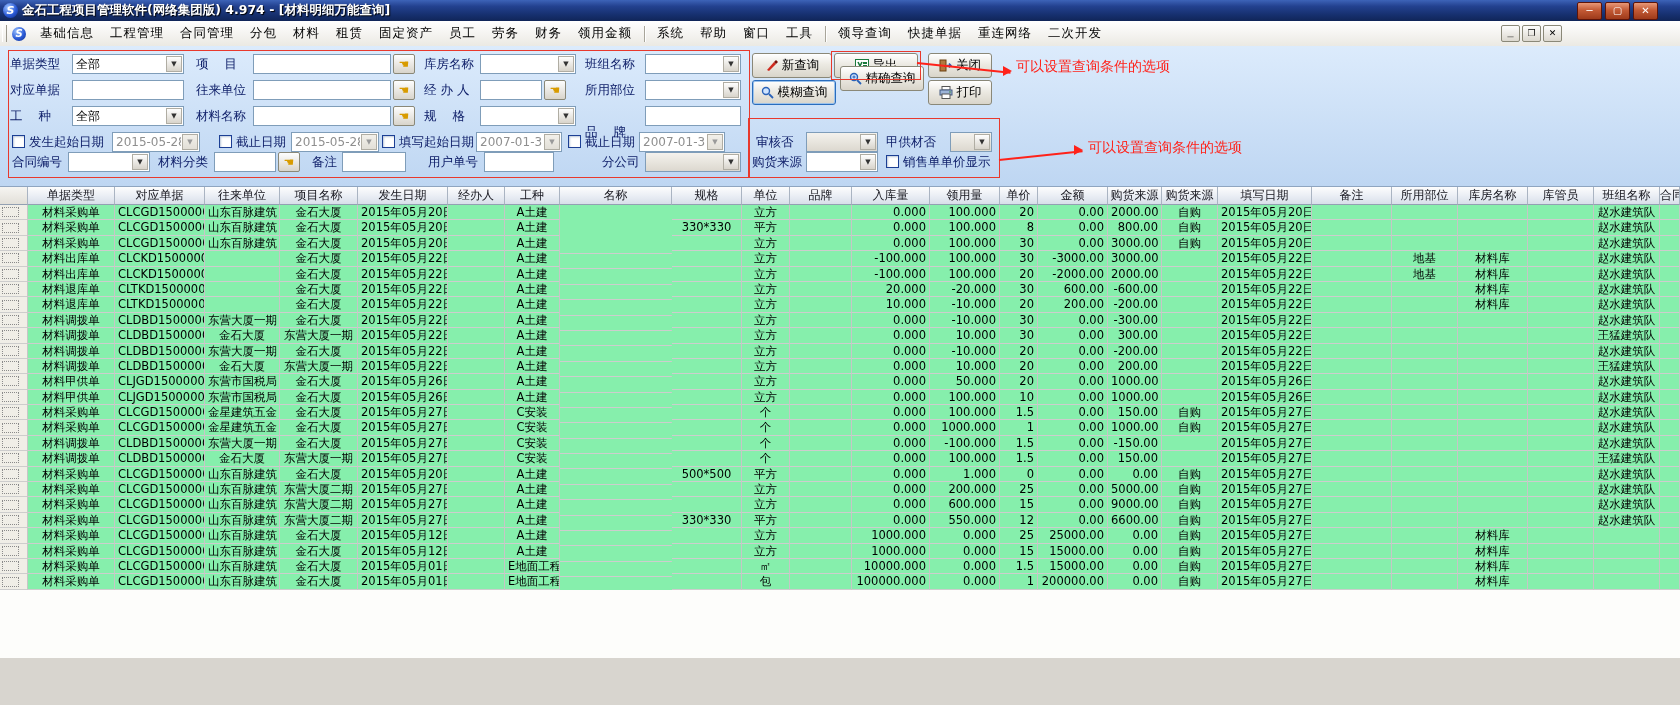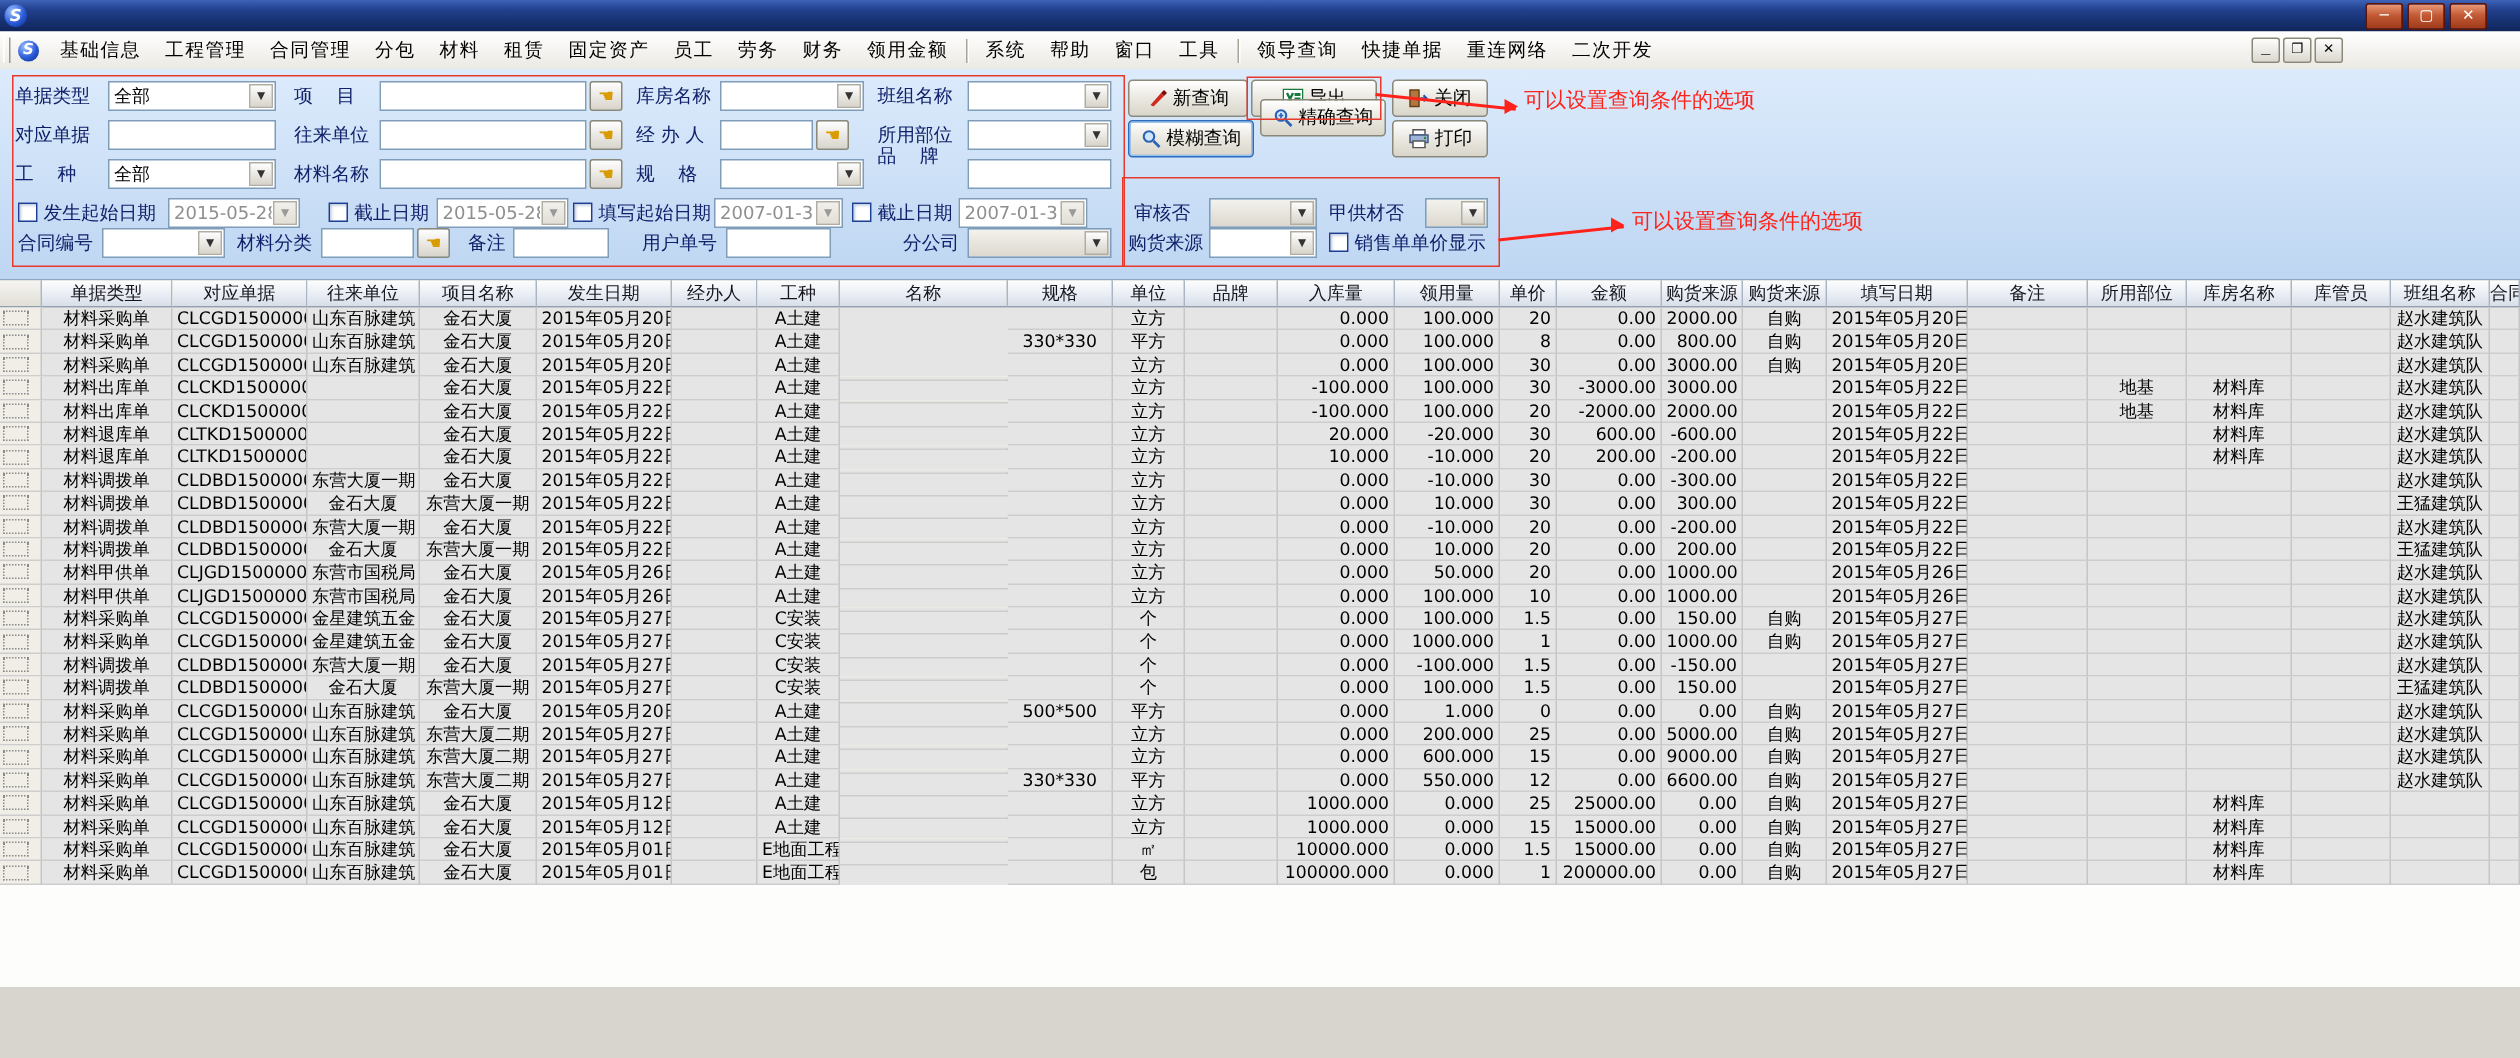--- a/index.html
+++ b/index.html
@@ -65,41 +65,42 @@
     border-top:5px solid transparent;border-bottom:5px solid transparent;z-index:30;}
 
   
   .grid{position:absolute;left:0;top:186px;width:1680px;background:#ffffe1;border-top:1px solid #8fa5c0;}
   .ghead{display:flex;height:18px;}
   .ghc{box-sizing:border-box;height:18px;line-height:17px;font-size:12px;color:#15151d;text-align:center;
     background:linear-gradient(#fdfdfd,#e9edf4 55%,#d8dfe9);border-right:1px solid #aab4c2;
     border-bottom:1px solid #93a0b2;overflow:hidden;white-space:nowrap;cursor:pointer;}
   .gsel-h{box-sizing:border-box;width:28px;height:18px;background:linear-gradient(#f6f5f2,#e2dfd8);
     border-right:1px solid #aab4c2;border-bottom:1px solid #93a0b2;}
-  .grow{display:flex;height:15.4px;background:#e5e5e5;cursor:default;}
+  .grow{display:flex;height:15.4px;background:#86efac;cursor:default;}
   .gsel{box-sizing:border-box;width:28px;background:#f0eee7;border-right:1px solid #c6c6c6;
     border-bottom:1px solid #cdcdcd;display:flex;align-items:center;}
   .gmark{width:15px;height:8px;border:1px dotted #8a8a8a;margin-left:2px;}
   .gc{box-sizing:border-box;font-size:11.5px;line-height:15px;color:#000;padding:0 3px;
     border-right:1px solid #c6c6c6;border-bottom:1px solid #cdcdcd;overflow:hidden;white-space:nowrap;}
   .al{text-align:left;margin-top:48px;} .ac{text-align:center;} .ar{text-align:right;}
 
   .below-grid{position:absolute;left:0;top:590px;width:1680px;height:68px;background:#fdfdfb;}
   .bottom-strip{position:absolute;left:0;top:658px;width:1680px;height:47px;background:#d8d5cf;}
 
   
   .icn{display:inline-block;flex:0 0 auto;}
 </style>
 </head>
 <body>
 
 <div class="app">
 
   <div class="titlebar">
     <div class="app-icon">S</div>
+    <div class="title-text">金石工程项目管理软件(网络集团版) 4.974 - [材料明细万能查询]</div>
     <div class="win-btns">
       <div class="wbtn">─</div>
       <div class="wbtn">▢</div>
       <div class="wbtn">✕</div>
     </div>
   </div>
 
   <div class="menubar">
     <div class="grip"></div>
     <div class="menu-logo">S</div>
@@ -174,21 +175,21 @@
       <span class="carrow">▼</span>
     </div>
     <span class="flabel" style="left:196px;top:60px">材料名称</span>
     <input class="tinput" style="left: 253px; top: 60px; width: 138px;" value="">
     <div class="picker" style="left:393px;top:60px">☚</div>
     <span class="flabel" style="left:424px;top:60px">规    格</span>
     <div class="combo" style="left:480px;top:60px;width:96px">
       <span class="cval"></span>
       <span class="carrow">▼</span>
     </div>
-    <span class="flabel" style="left:585px;top:48px">品    牌</span>
+    <span class="flabel" style="left:585px;top:76px">品    牌</span>
     <input class="tinput" style="left: 645px; top: 60px; width: 96px;" value="">
 
     <span class="cb" style="left:12px;top:89px"></span>
     <span class="flabel" style="left:29px;top:86px">发生起始日期</span>
     <div class="combo disabled" style="left:112px;top:86px;width:88px">
       <span class="cval">2015-05-28</span>
       <span class="carrow">▼</span>
     </div>
     <span class="cb" style="left:219px;top:89px"></span>
     <span class="flabel" style="left:236px;top:86px">截止日期</span>

